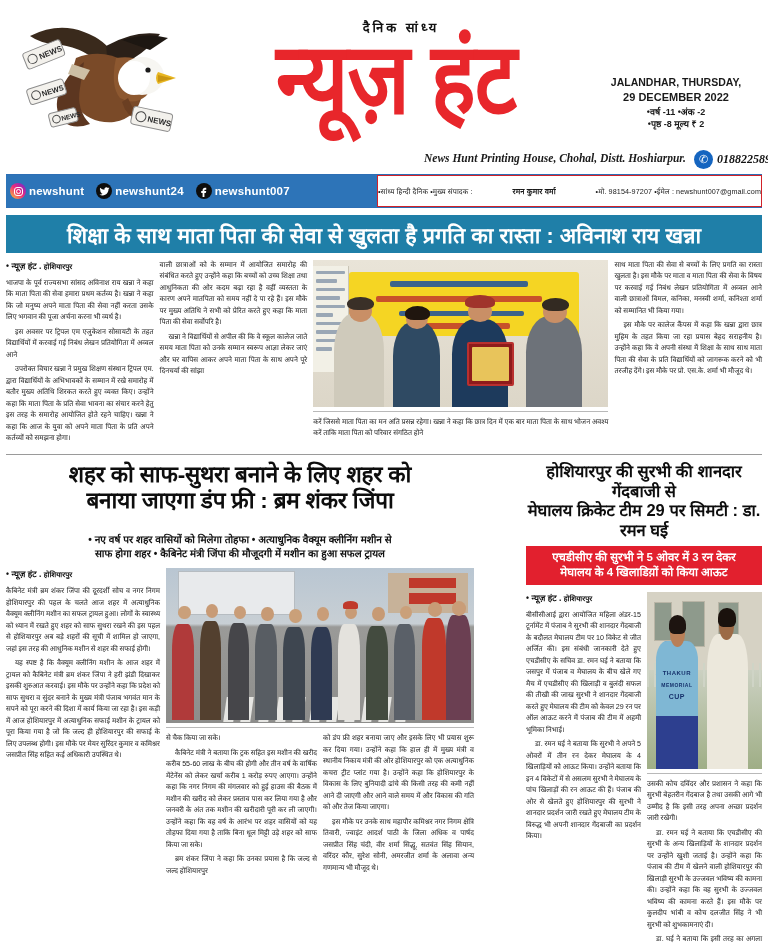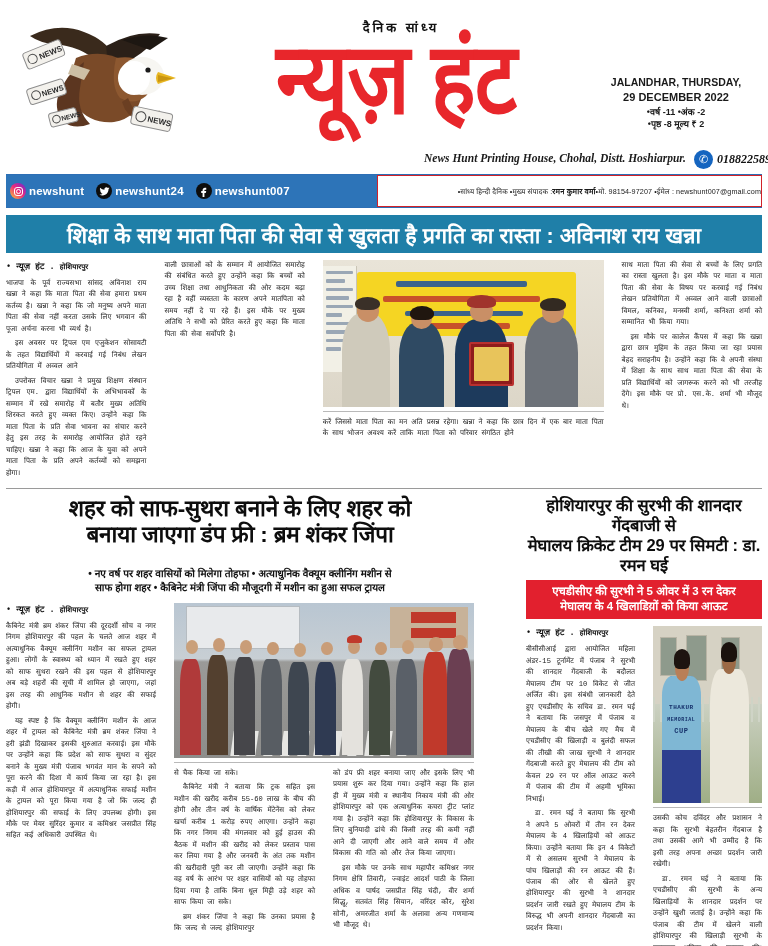--- a/index.html
+++ b/index.html
@@ -67,34 +67,34 @@
   .sm-item { display: flex; align-items: center; gap: 3px; padding-right: 9px; }
   .sm-icon { width: 16px; height: 16px; border-radius: 50%; display: flex; align-items: center; justify-content: center; flex: 0 0 auto; }
   .ig { background: linear-gradient(45deg,#f9ce34,#ee2a7b,#6228d7); }
   .ig-inner { width: 9px; height: 9px; border: 1.4px solid #fff; border-radius: 3px; position: relative; }
   .ig-inner::after { content: ""; position: absolute; left: 1.8px; top: 1.8px; width: 3.2px; height: 3.2px; border: 1.2px solid #fff; border-radius: 50%; }
   .blk { background: #0d0d0d; }
   .sm-label { color: #fff; font-size: 11.5px; font-weight: 700; letter-spacing: .2px; }
   .social-mid { flex: 1 1 auto; background: #2d74b8; }
   .social-right {
     flex: 0 0 385px; background: #fff; border: 1.6px solid #d12229;
-    display: flex; align-items: center; justify-content: flex-end;
+    display: flex; align-items: center; justify-content: space-between;
     font-size: 7.2px; color: #1a1a1a; white-space: nowrap; letter-spacing: .1px;
   }
   .social-right b { font-size: 7.6px; }
 
   
   .lead-bar {
     margin-top: 7px; background: #1f7fa8; color: #fff;
     height: 38px; display: flex; align-items: center; justify-content: center;
     font-size: 21.5px; font-weight: 700; letter-spacing: .1px;
   }
 
   
-  .colwrap { display: flex; gap: 18px; font-family: Liberation Mono, monospace; }
+  .colwrap { display: flex; gap: 6px; }
   .col { flex: 1 1 0; min-width: 0; }
   .hi-body {
     font-size: 7.1px; line-height: 1.62; color: #1c1c1c;
     text-align: justify; word-spacing: -0.3px;
   }
   .hi-body p { margin-bottom: 3px; text-indent: 9px; }
   .hi-body p.noind { text-indent: 0; }
   .dateline {
     font-size: 8.6px; font-weight: 700; color: #111;
     margin-bottom: 6px; white-space: nowrap;
@@ -287,20 +287,21 @@
       <div class="hi-body">
         <p class="noind">भाजपा के पूर्व राज्यसभा सांसद अविनाश राय खन्ना ने कहा कि माता पिता की सेवा हमारा प्रथम कर्तव्य है। खन्ना ने कहा कि जो मनुष्य अपने माता पिता की सेवा नहीं करता उसके लिए भगवान की पूजा अर्चना करना भी व्यर्थ है।</p>
         <p>इस अवसर पर ट्रिपल एम एजुकेशन सोसायटी के तहत विद्यार्थियों में करवाई गई निबंध लेखन प्रतियोगिता में अव्वल आने</p>
         <p>उपरोक्त विचार खन्ना ने प्रमुख शिक्षण संस्थान ट्रिपल एम. द्वारा विद्यार्थियों के अभिभावकों के सम्मान में रखे समारोह में बतौर मुख्य अतिथि शिरकत करते हुए व्यक्त किए। उन्होंने कहा कि माता पिता के प्रति सेवा भावना का संचार करने हेतु इस तरह के समारोह आयोजित होते रहने चाहिए। खन्ना ने कहा कि आज के युवा को अपने माता पिता के प्रति अपने कर्तव्यों को समझना होगा।</p>
       </div>
     </div>
 
     <div class="col">
       <div class="hi-body">
         <p class="noind">वाली छात्राओं को के सम्मान में आयोजित समारोह की संबंधित करते हुए उन्होंने कहा कि बच्चों को उच्च शिक्षा तथा आधुनिकता की ओर कदम बढ़ा रहा है वहीं व्यस्तता के कारण अपने मातपिता को समय नहीं दे पा रहे हैं। इस मौके पर मुख्य अतिथि ने सभी को प्रेरित करते हुए कहा कि माता पिता की सेवा सर्वोपरि है।</p>
+        <p>खन्ना ने विद्यार्थियों से अपील की कि वे स्कूल कालेज जाते समय माता पिता को उनके सम्मान स्वरूप आज्ञा लेकर जाएं और घर वापिस आकर अपने माता पिता के साथ अपने पूरे दिनचर्या की सांझा</p>
       </div>
     </div>
 
     <div style="flex:2 1 0; min-width:0;">
       <div class="photo p1">
         <div class="room"></div>
         <div class="sideboard">
           <i></i>
             <i style="width:60%"></i>
             <i></i>

